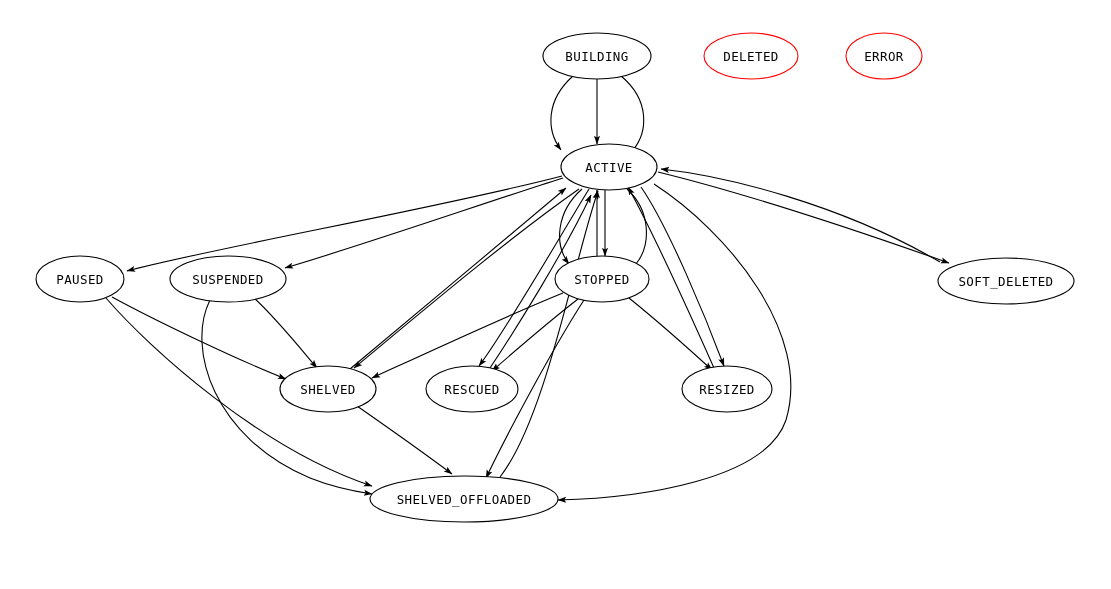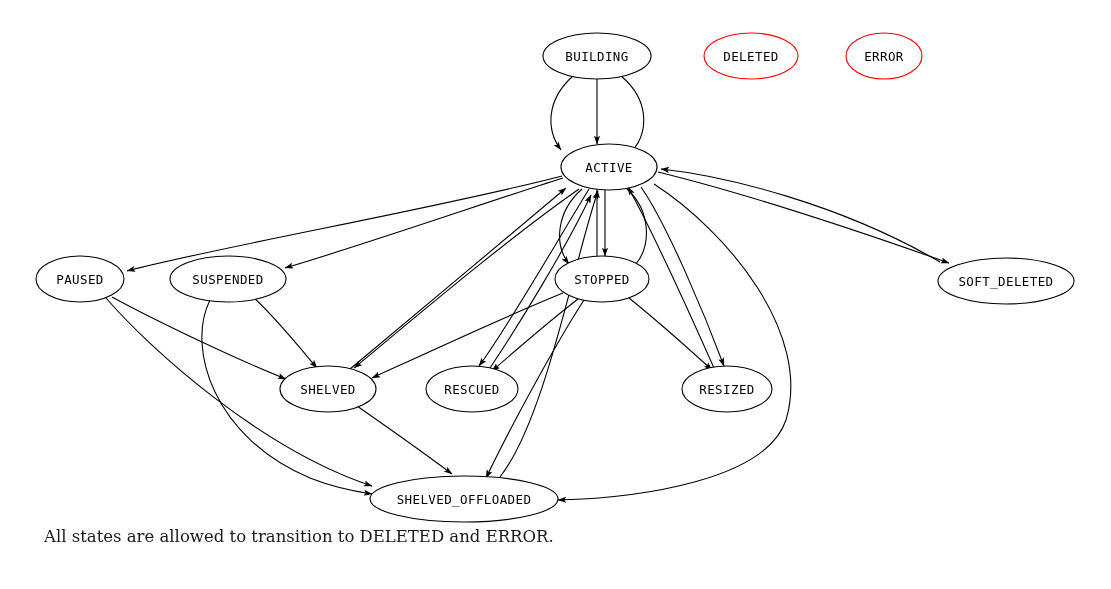--- a/index.html
+++ b/index.html
@@ -98,14 +98,13 @@
           <ellipse class="node-ellipse" cx="727" cy="389" rx="45" ry="23" fill="#ffffff" stroke="#000000"></ellipse>
           <text class="node-label" x="727" y="390" fill="#000000">RESIZED</text>
         </g>
         <g>
           <ellipse class="node-ellipse" cx="464" cy="499" rx="94" ry="23" fill="#ffffff" stroke="#000000"></ellipse>
           <text class="node-label" x="464" y="500" fill="#000000">SHELVED_OFFLOADED</text>
         </g>
       </g>
   </svg>
 
-  <div class="caption" style="left: 44px; top: 527px; color: rgb(26, 26, 26);">All states are allowed to transition to DELETED and ERROR.</div>
 </div>
 
 </body></html>

